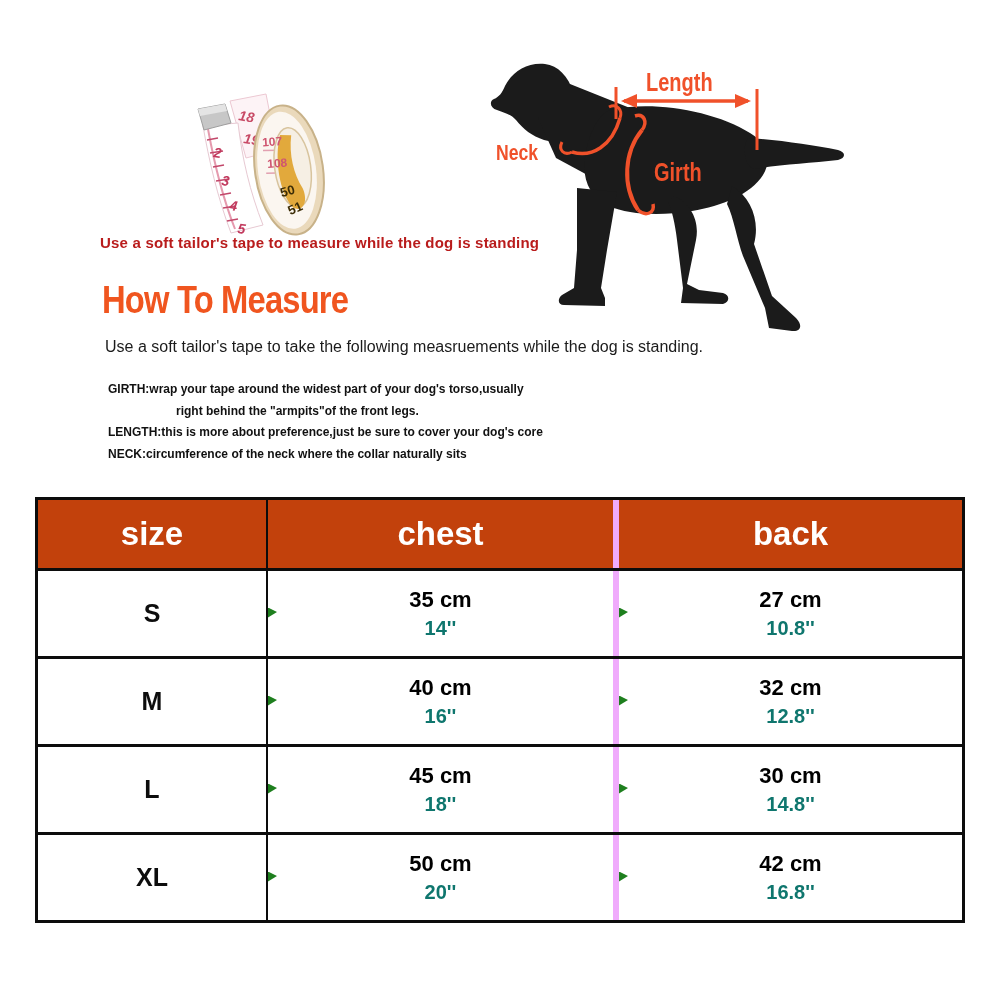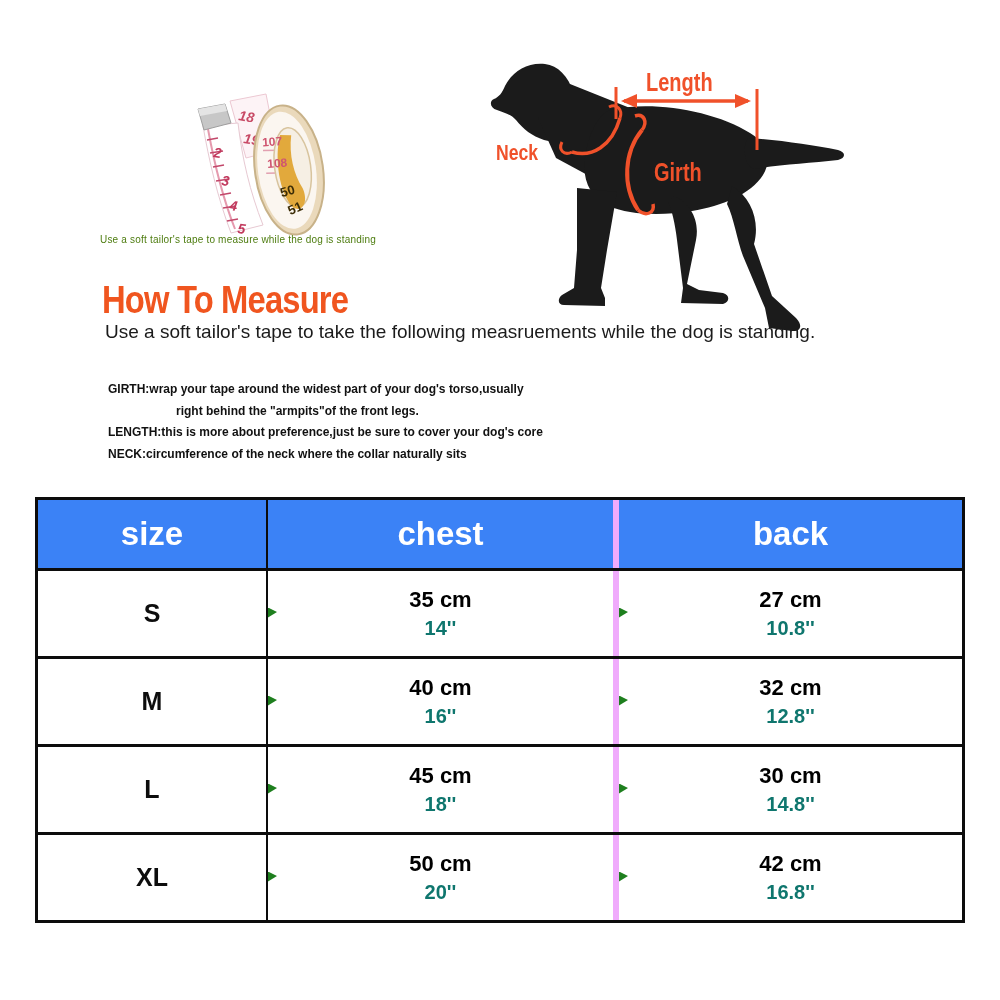--- a/index.html
+++ b/index.html
@@ -1,40 +1,40 @@
 <!DOCTYPE html>
 <html><head>
 <meta charset="utf-8">
 <style>
   html,body{margin:0;padding:0;background:#ffffff;}
   .page{position:relative;width:1000px;height:1000px;background:#fff;overflow:hidden;
         font-family:"Liberation Sans", sans-serif;color:#1a1a1a;}
   .abs{position:absolute;}
 
   
-  .tape-caption{left:100px;top:234px;font-size:10px;font-weight:400;color:#4d7c0f;letter-spacing:.2px;}
+  .tape-caption{left:100px;top:234px;font-size:15px;font-weight:700;color:#b91c1c;letter-spacing:.2px;}
   .heading{left:102px;top:278px;font-size:39px;font-weight:700;color:#F0551F;
            transform:scaleX(.84);transform-origin:0 50%;letter-spacing:-1px;white-space:nowrap;}
-  .intro{left:105px;top:321px;font-size:19px;font-weight:400;color:#1b1b1b;white-space:nowrap;}
+  .intro{left:105px;top:338px;font-size:16px;font-weight:400;color:#1b1b1b;white-space:nowrap;}
   .instructions{left:108px;top:379px;font-size:12px;font-weight:700;color:#111;line-height:21.5px;white-space:nowrap;}
   .instructions .indent{padding-left:68px;}
 
   
   .dog-wrap{left:440px;top:40px;width:440px;height:310px;}
   .dog-label{position:absolute;font-weight:700;color:#F0512A;transform:scaleX(.8);transform-origin:0 50%;white-space:nowrap;}
   .lbl-length{left:646px;top:68px;font-size:25px;}
   .lbl-neck{left:496px;top:140px;font-size:22px;}
   .lbl-girth{left:654px;top:158px;font-size:25px;}
 
   
   .tape-wrap{left:170px;top:88px;width:165px;height:160px;}
 
   
   .size-table{left:35px;top:497px;width:924px;border:3px solid #0c0c0c;background:#fff;}
-  .t-head{display:flex;height:68px;background:#3b82f6;border-bottom:3px solid #0c0c0c;}
+  .t-head{display:flex;height:68px;background:#c2410c;border-bottom:3px solid #0c0c0c;}
   .t-head .th{display:flex;align-items:center;justify-content:center;
               color:#fff;font-size:33px;font-weight:700;}
   .t-row{display:flex;height:85px;border-bottom:3px solid #0c0c0c;}
   .t-row:last-child{border-bottom:none;}
   .c-size{width:228px;border-right:2px solid #0c0c0c;}
   .c-chest{width:345px;border-right:6px solid #f0abfc;}
   .c-back{flex:1;}
   .cell{position:relative;display:flex;flex-direction:column;align-items:center;justify-content:center;gap:7px;}
   .size-letter{font-size:25px;font-weight:700;color:#0d0d0d;}
   .cm{font-size:22px;font-weight:700;color:#000000;line-height:1;}

